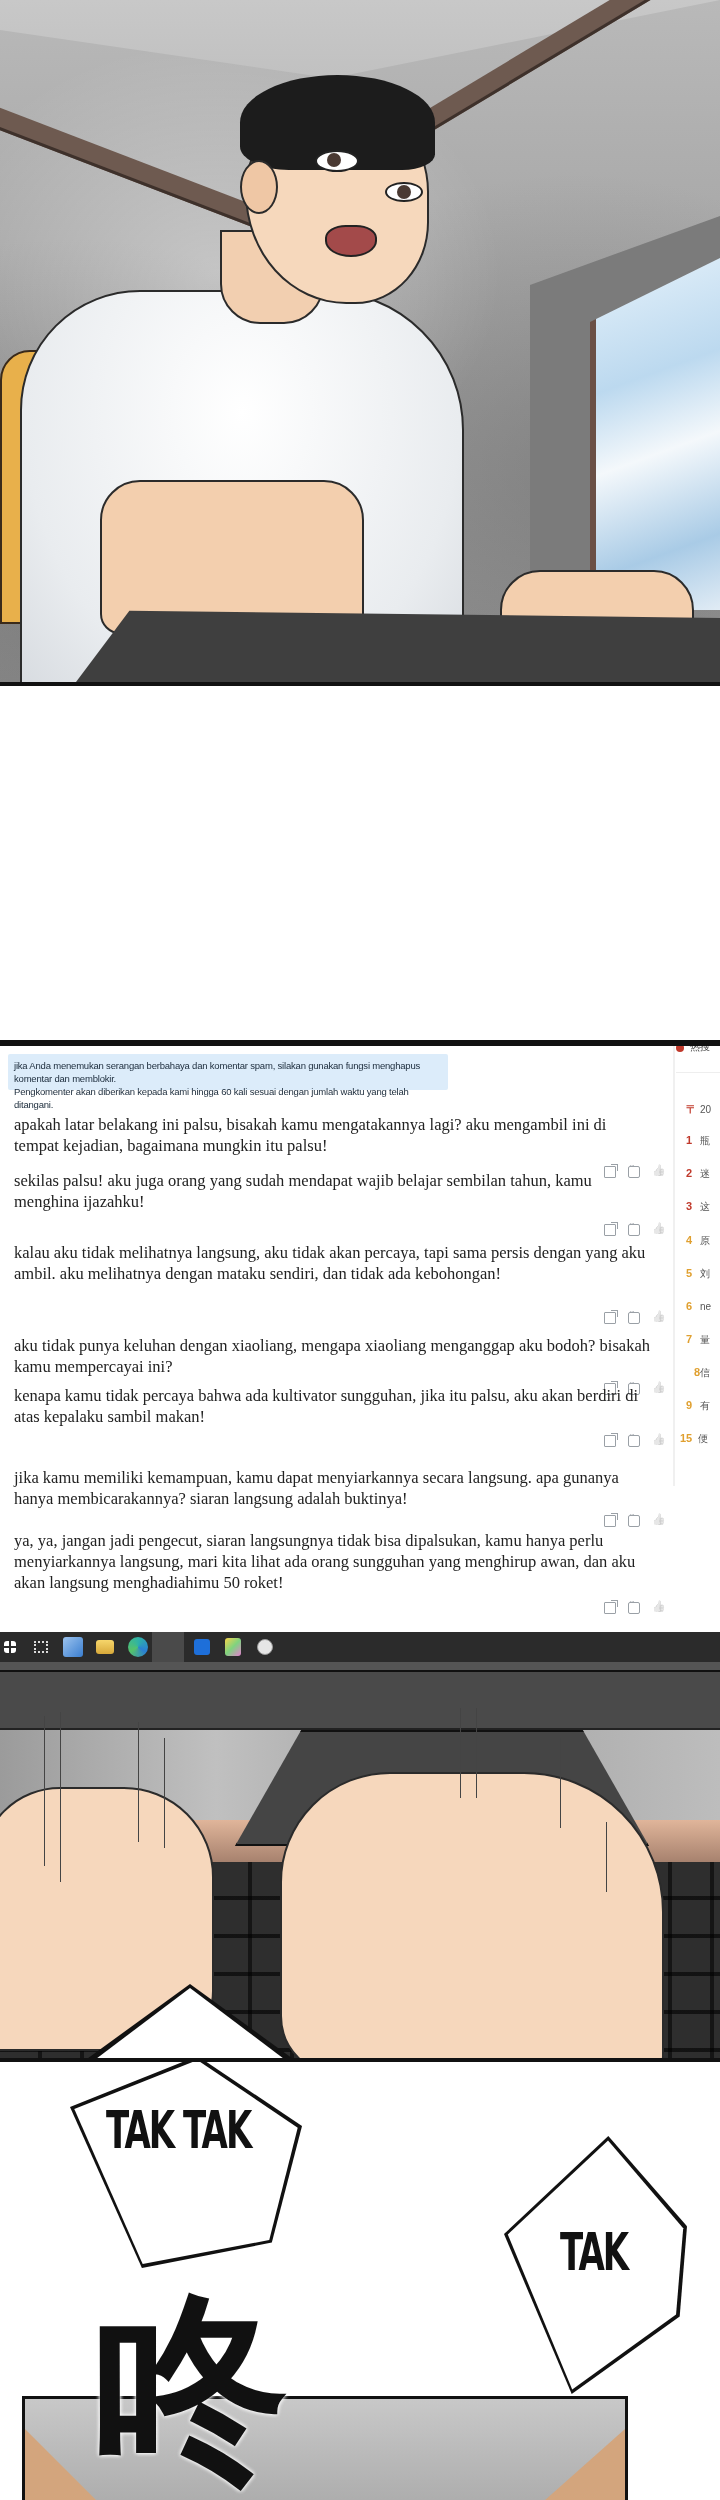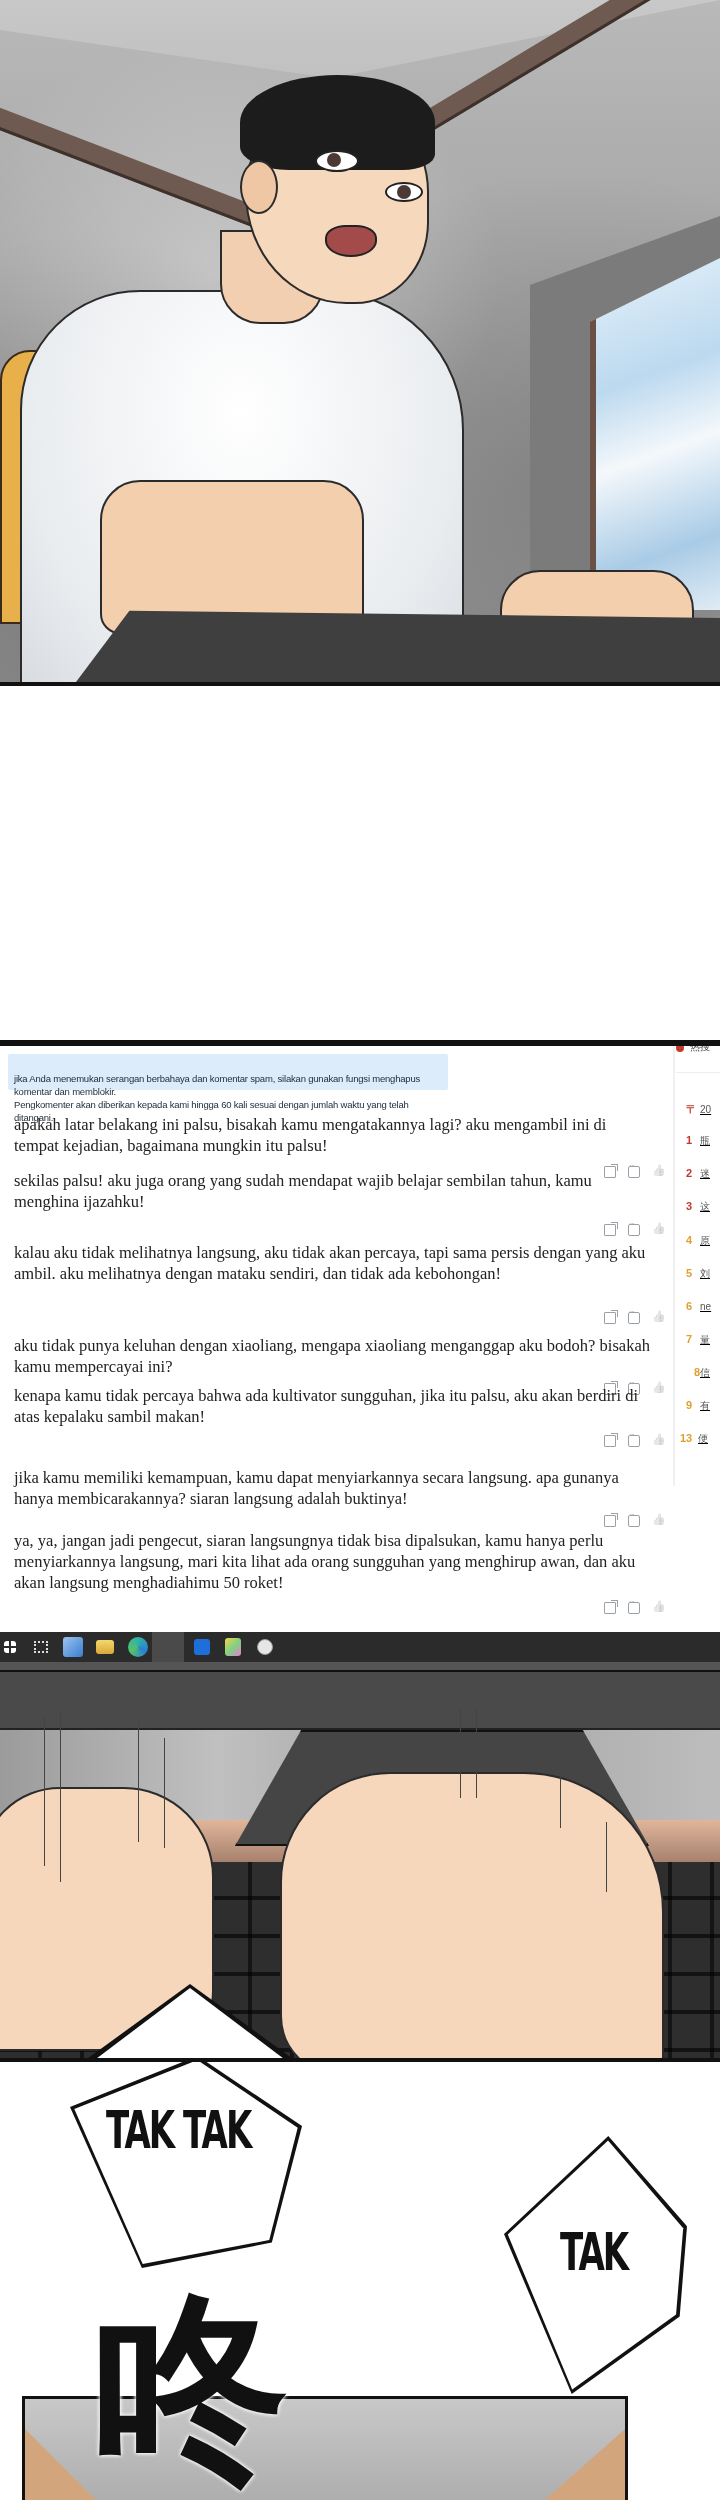--- a/index.html
+++ b/index.html
@@ -34,27 +34,27 @@
   #panel1 .desk { left:70px; top:600px; width:660px; height:90px; background:#3f3f3f; clip-path: polygon(9% 12%, 100% 20%, 100% 100%, 0 100%); }
   #panel1 .hand { background:#f3cfae; border:2px solid #2b2b2b; border-radius: 40px 40px 20px 20px; }
   #panel1 .hand-l { left:100px; top:480px; width:260px; height:150px; }
   #panel1 .hand-r { left:500px; top:570px; width:190px; height:70px; }
 
   
   #gap1 { left:0; top:686px; width:720px; height:350px; background:#fff; }
 
   
   #screen { left:0; top:1040px; width:720px; height:592px; background:#fff; border-top: 6px solid #111; overflow:hidden; }
-  #notice { left:8px; top:8px; width:440px; height:36px; background:#dcecfa; border-radius:2px; font-family:"Liberation Sans", sans-serif; font-size:9.5px; line-height:13px; color:#1a2a3a; padding:18px 6px; box-sizing:border-box; letter-spacing:-0.2px; }
+  #notice { left:8px; top:8px; width:440px; height:36px; background:#dcecfa; border-radius:2px; font-family:"Liberation Sans", sans-serif; font-size:9.5px; line-height:13px; color:#1a2a3a; padding:5px 6px; box-sizing:border-box; letter-spacing:-0.2px; }
   #sidebar-divider { left:673px; top:0; width:2px; height:440px; background:#f0f0f0; }
   #sidebar { left:676px; top:0; width:44px; height:440px; font-family:"Liberation Sans", sans-serif; }
   #sidebar .head { position:absolute; left:0; top:0; width:44px; height:26px; border-bottom:1px solid #eee; }
   #sidebar .head .dot { position:absolute; left:0; top:-2px; width:8px; height:8px; background:#c0392b; border-radius:50%; }
   #sidebar .head .txt { position:absolute; left:14px; top:-6px; font-size:10px; color:#444; }
-  .rank { position:absolute; left:10px; font-size:11px; white-space:nowrap;text-decoration:underline; }
+  .rank { position:absolute; left:10px; font-size:11px; white-space:nowrap; }
   .rank .num { display:inline-block; width:14px; font-weight:bold; }
   .rank .lbl { color:#555; font-size:10px; }
 
   #comments { left:14px; top:0; width:650px; }
   .comment { position:absolute; left:0; width:650px; }
   .comment .text { font-family:"Liberation Serif", serif; font-size:16.5px; line-height:21px; color:#222; width:640px; margin:0; }
   .comment .actions { position:absolute; right:0; height:14px; display:flex; gap:12px; }
   .comment .actions span { display:inline-block; width:12px; height:12px; position:relative; }
   .icon-share { border:1.5px solid #9aa0a6; border-radius:1px; box-sizing:border-box; }
   .icon-share::after { content:""; position:absolute; right:-3px; top:-3px; width:6px; height:6px; border-top:1.5px solid #9aa0a6; border-right:1.5px solid #9aa0a6; }
@@ -194,21 +194,21 @@
     <div class="rank" style="top:56px;"><span class="num" style="color:#c0392b">〒</span><span class="lbl">20</span></div>
     <div class="rank" style="top:88px;"><span class="num" style="color:#c0392b">1</span><span class="lbl">瓶</span></div>
     <div class="rank" style="top:121px;"><span class="num" style="color:#c0392b">2</span><span class="lbl">迷</span></div>
     <div class="rank" style="top:154px;"><span class="num" style="color:#c0392b">3</span><span class="lbl">这</span></div>
     <div class="rank" style="top:188px;"><span class="num" style="color:#e0a030">4</span><span class="lbl">原</span></div>
     <div class="rank" style="top:221px;"><span class="num" style="color:#e0a030">5</span><span class="lbl">刘</span></div>
     <div class="rank" style="top:254px;"><span class="num" style="color:#e0a030">6</span><span class="lbl">ne</span></div>
     <div class="rank" style="top:287px;"><span class="num" style="color:#e0a030">7</span><span class="lbl">量</span></div>
     <div class="rank" style="top:320px;text-align:right;"><span class="num" style="color:#e0a030">8</span><span class="lbl">信</span></div>
     <div class="rank" style="top:353px;"><span class="num" style="color:#e0a030">9</span><span class="lbl">有</span></div>
-    <div class="rank" style="top:386px;left:4px;"><span class="num" style="color:#e0a030;width:18px">13</span><span class="lbl">便</span></div>
+    <div class="rank" style="top:386px;left:4px;"><span class="num" style="color:#e0a030;width:18px">15</span><span class="lbl">便</span></div>
   </div>
 </div>
 
 <div id="taskbar" class="abs">
   <div class="tb-icon" style="left:4px;width:12px;height:12px;top:9px;background:
       linear-gradient(#fff,#fff) 0 0/5px 5px no-repeat,
       linear-gradient(#fff,#fff) 7px 0/5px 5px no-repeat,
       linear-gradient(#fff,#fff) 0 7px/5px 5px no-repeat,
       linear-gradient(#fff,#fff) 7px 7px/5px 5px no-repeat;"></div>
   <div class="tb-icon" style="left:34px;width:14px;height:12px;top:9px;border:2px dotted #ddd;box-sizing:border-box;border-radius:1px;"></div>

